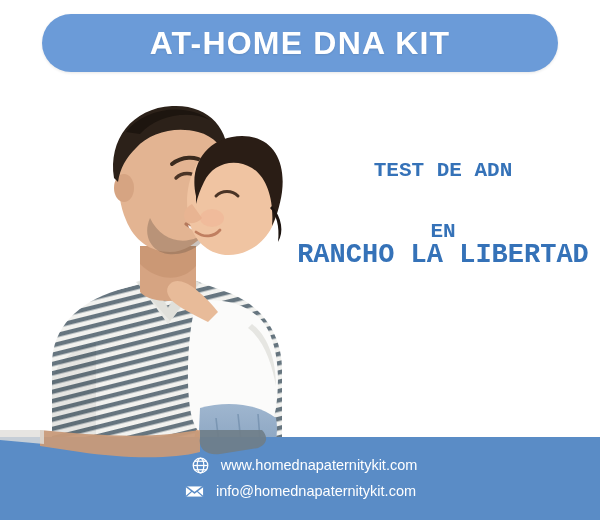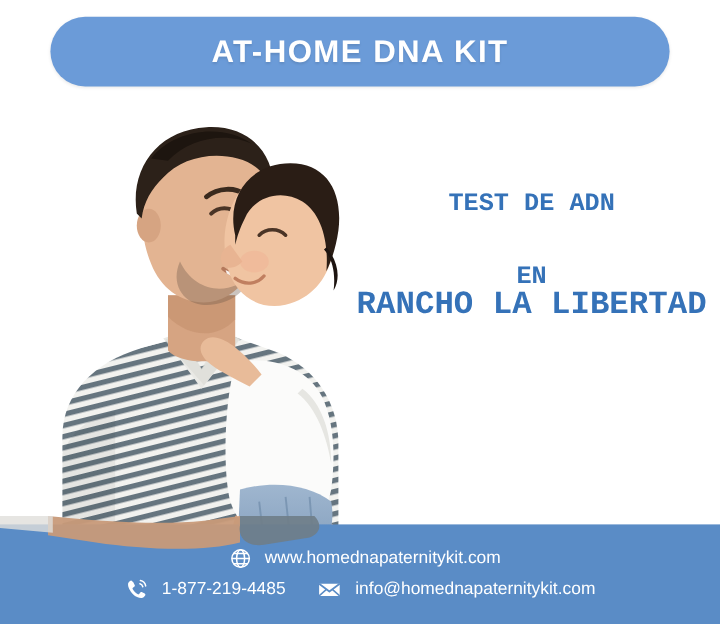--- a/index.html
+++ b/index.html
@@ -30,21 +30,21 @@
     height: 58px;
     background: #6b9bd8;
     border-radius: 29px;
     display: flex;
     align-items: center;
     justify-content: center;
     box-shadow: 0 1px 3px rgba(0,0,0,0.10);
   }
   .header-title {
     color: #ffffff;
-    font-size: 26px;
+    font-size: 32px;
     font-weight: bold;
     letter-spacing: 1.2px;
     line-height: 1;
     white-space: nowrap;
     text-shadow: 0 1px 2px rgba(0,0,0,0.10);
   }
 
   
   .photo-wrap {
     position: absolute;
@@ -284,36 +284,20 @@
             <line x1="2.9" y1="12" x2="21.1" y2="12"></line>
             <line x1="4.3" y1="6.6" x2="19.7" y2="6.6"></line>
             <line x1="4.3" y1="17.4" x2="19.7" y2="17.4"></line>
           </svg>
         </span>
         <span>www.homednapaternitykit.com</span>
       </div>
     </div>
 
     <div class="footer-row row2">
-      <div class="contact-item">
-        <span class="ic">
-          <svg width="20" height="20" viewBox="0 0 24 24">
-            <path d="M6.6 3.2 C5.4 3.2 3.6 4.6 3.3 6.3
-                     C2.8 9.6 5.2 14 8.2 17 C11.2 20 15.4 21.3 17.8 20.6
-                     C19.3 20.1 20.6 18.5 20.6 17.4 C20.6 16.9 20.3 16.6 19.9 16.4
-                     L16.9 14.9 C16.4 14.7 15.9 14.8 15.6 15.2 L14.3 16.8
-                     C14 17.2 13.5 17.3 13.1 17.1 C11 16 8.9 13.9 7.8 11.8
-                     C7.6 11.4 7.7 10.9 8.1 10.6 L9.7 9.3
-                     C10.1 9 10.2 8.5 10 8 L8.5 5 C8.3 4.6 8 4.3 7.5 4.3 Z" fill="#ffffff"></path>
-            <path d="M15.6 3.4 C18.3 3.9 20.4 6 20.9 8.7" stroke="#ffffff" stroke-width="1.5" fill="none" stroke-linecap="round"></path>
-            <path d="M15.1 6.6 C16.6 7 17.6 8 18 9.5" stroke="#ffffff" stroke-width="1.5" fill="none" stroke-linecap="round"></path>
-          </svg>
-        </span>
-        <span>1-877-219-4485</span>
-      </div>
 
       <div class="contact-item">
         <span class="ic">
           <svg width="21" height="21" viewBox="0 0 24 24">
             <path d="M2.2 6.2 L21.8 6.2 L21.8 17.8 L2.2 17.8 Z" fill="#ffffff"></path>
             <path d="M2.2 6.2 L12 13.6 L21.8 6.2" stroke="#5a8cc6" stroke-width="1.7" fill="none" stroke-linejoin="round"></path>
             <path d="M2.2 17.8 L9.2 11.6 M21.8 17.8 L14.8 11.6" stroke="#5a8cc6" stroke-width="1.4" fill="none"></path>
           </svg>
         </span>
         <span>info@homednapaternitykit.com</span>

